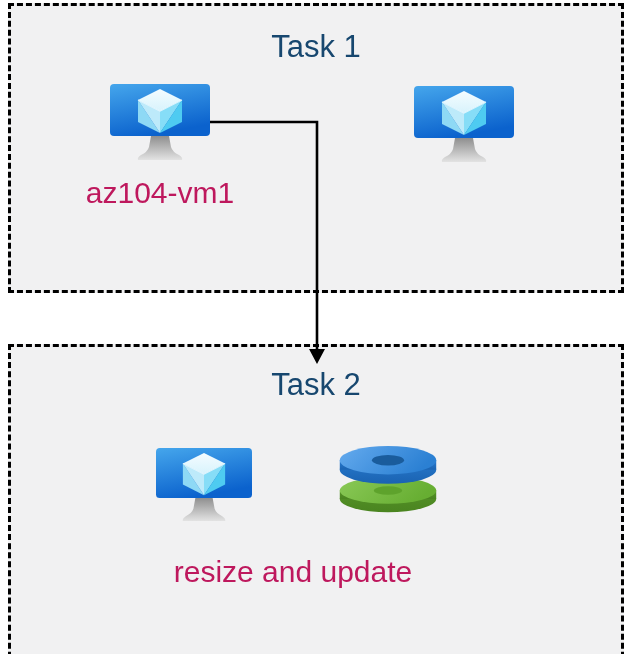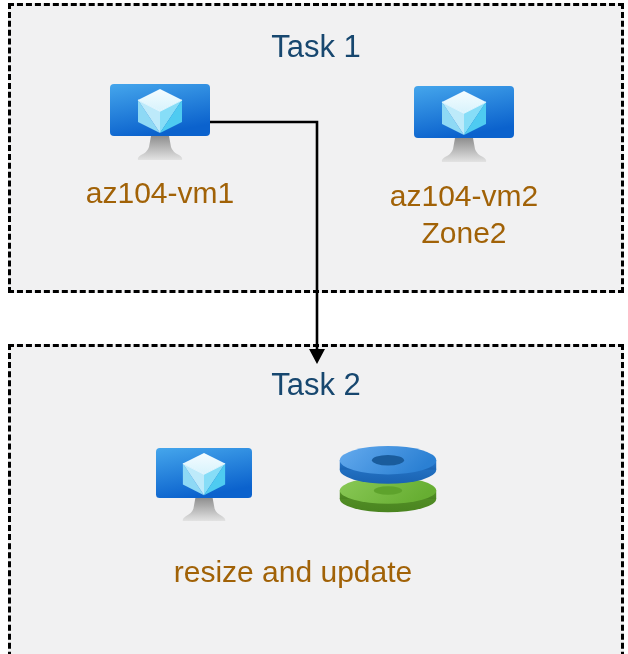--- a/index.html
+++ b/index.html
@@ -33,21 +33,21 @@
   .t1 .task-title { top: 23px; }
   .t2 .task-title { top: 20px; }
   .icon-svg { position: absolute; display: block; }
   .vm1-icon   { left: 110px; top: 84px;  width: 100px; height: 80px; }
   .vm2-icon   { left: 414px; top: 86px;  width: 100px; height: 80px; }
   .vm3-icon   { left: 156px; top: 448px; width: 96px;  height: 77px; }
   .disks-icon { left: 336px; top: 445px; width: 104px; height: 72px; }
   .node-label {
     position: absolute;
     text-align: center;
-    color: #a16207;
+    color: #be185d;
     font-size: 30px;
     line-height: 37px;
     white-space: nowrap;
   }
   .vm1-label { left: 40px;  top: 174px; width: 240px; }
   .vm2-label { left: 344px; top: 177px; width: 240px; }
   .caption-label { left: 143px; top: 553px; width: 300px; }
   .arrow-overlay {
     position: absolute;
     left: 0; top: 0;
@@ -127,24 +127,20 @@
   <svg class="icon-svg vm1-icon" viewBox="0 0 100 80">
     <use href="#vm-icon"></use>
   </svg>
   <div class="node-label vm1-label">
     <div>az104-vm1</div>
   </div>
 
   <svg class="icon-svg vm2-icon" viewBox="0 0 100 80">
     <use href="#vm-icon"></use>
   </svg>
-  <div class="node-label vm2-label">
-    <div>az104-vm2</div>
-    <div>Zone2</div>
-  </div>
 
   <svg class="arrow-overlay" viewBox="0 0 628 654">
     <polyline points="210,122 317,122 317,350" fill="none" stroke="#000000" stroke-width="2.6"></polyline>
     <polygon points="309,349 325,349 317,364" fill="#000000"></polygon>
   </svg>
 
   <div class="task-box t2">
     <div class="task-title">Task 2</div>
   </div>
 

